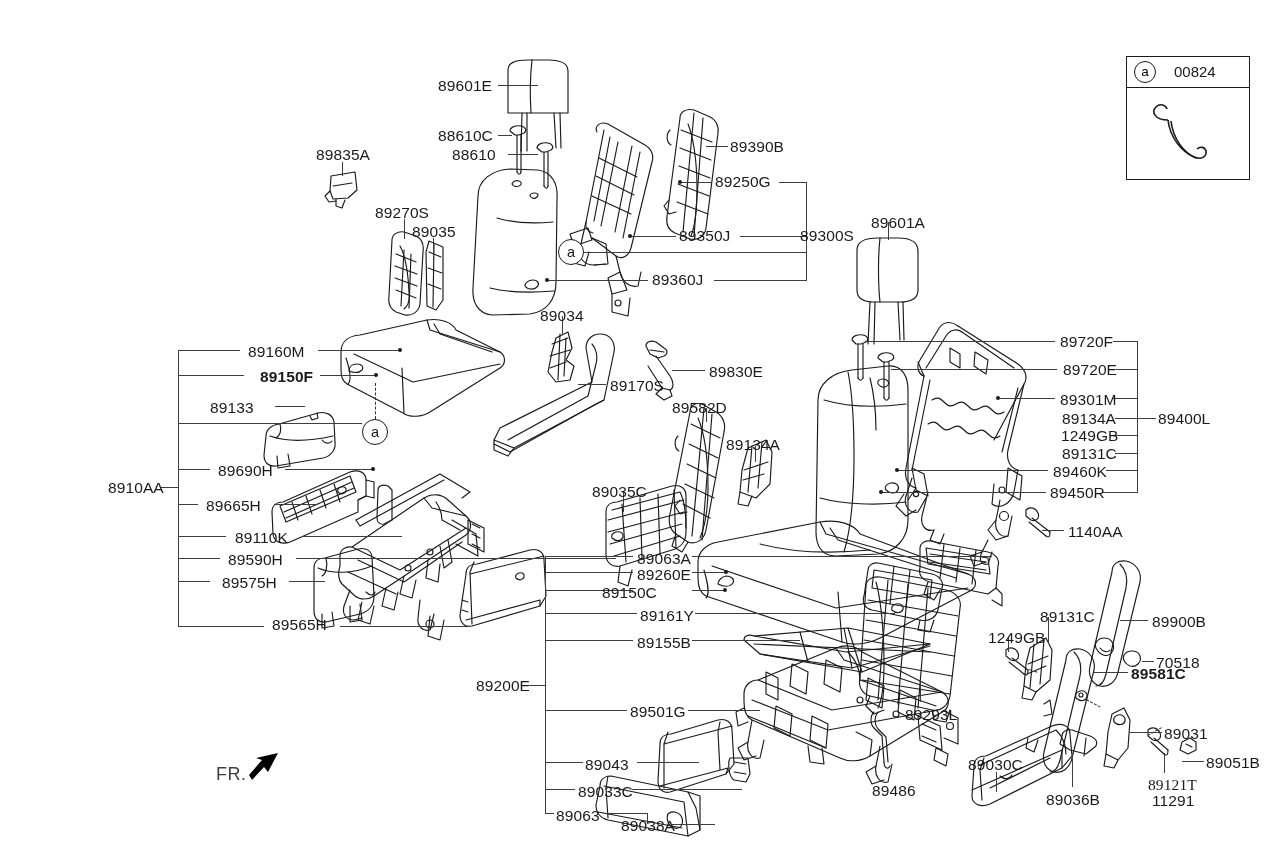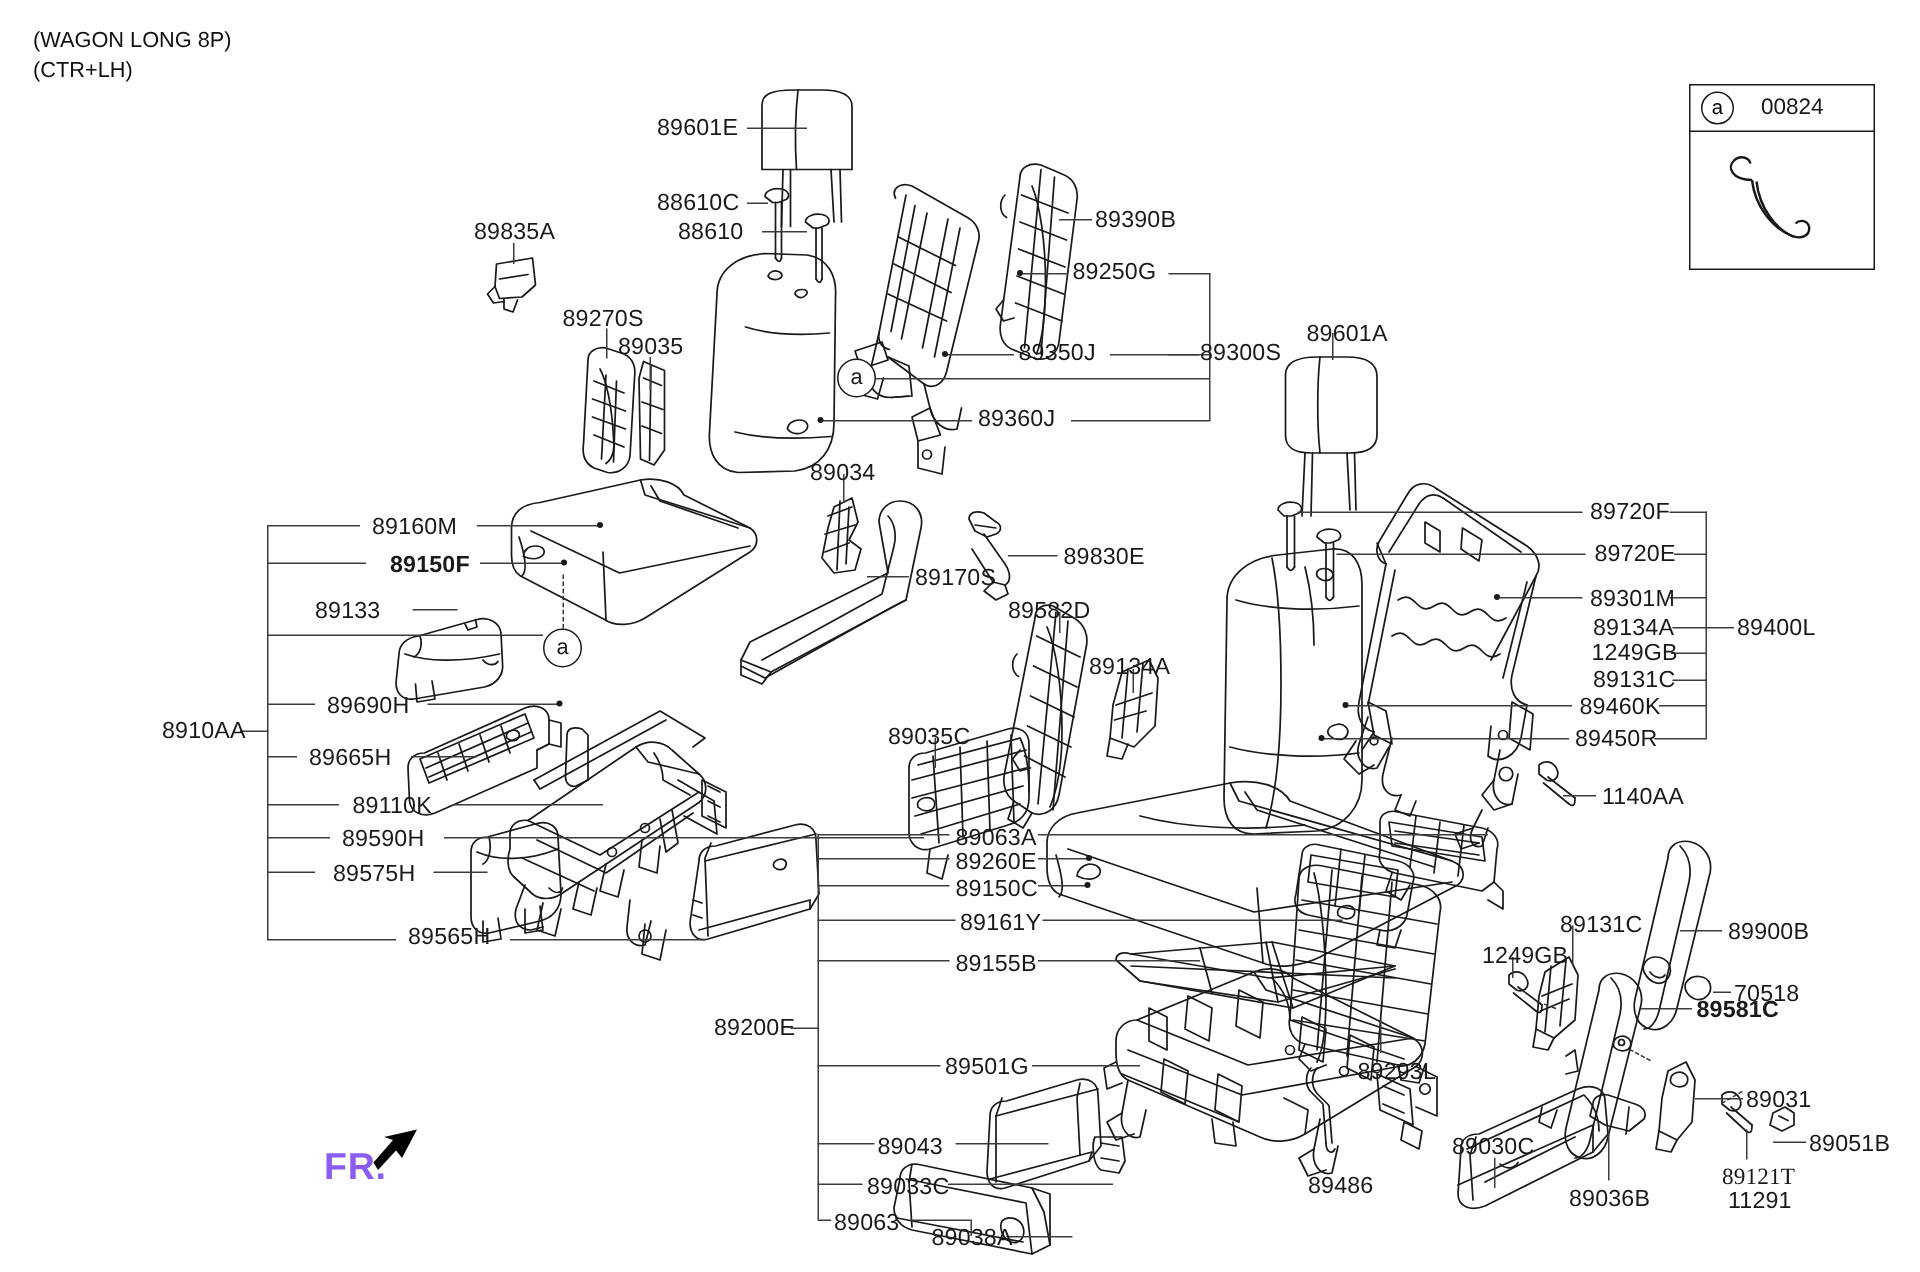--- a/index.html
+++ b/index.html
@@ -25,23 +25,23 @@
   }
   .title {
     position: absolute;
     font-size: 14.5px;
     color: #111;
     white-space: pre;
     line-height: 1.35;
   }
   .fr-text {
     position: absolute;
-    font-size: 25px;
-    font-weight: bold;
-    color: #8b5cf6;
+    font-size: 18px;
+    font-weight: normal;
+    color: #404040;
     letter-spacing: 0.5px;
   }
   .leader {
     position: absolute;
     background: #3d3d3d;
     height: 1px;
   }
   .leader-v {
     position: absolute;
     background: #3d3d3d;
@@ -99,22 +99,20 @@
   .dashline {
     position: absolute;
     border-left: 1.2px dashed #333;
   }
 </style>
 </head>
 <body>
 
 <div id="canvas">
 
-  <div class="title" style="left:22px; top:18px;">(WAGON LONG 8P)
-(CTR+LH)</div>
 
   <div class="legend-box" style="left:1126px; top:56px; width:124px; height:124px;"></div>
   <div class="legend-head" style="left:1126px; top:56px; width:124px; height:32px;">
     <div class="circ2">a</div>
     <div class="lnum">00824</div>
   </div>
   <svg class="art" viewBox="0 0 1280 848">
     <g fill="none" stroke="#1a1a1a" stroke-width="1.6">
       <path d="M1168 120 C1155 120 1151 112 1156 107 C1160 103 1166 105 1167 109"></path>
       <path d="M1168 120 C1170 138 1182 152 1194 157 C1201 160 1207 157 1206 151 C1205 147 1200 146 1197 149"></path>
@@ -734,21 +732,21 @@
       <div class="lbl" style="left: 222px; top: 575px;">89575H</div>
       <div class="lbl" style="left: 272px; top: 617px;">89565H</div>
       <div class="lbl" style="left: 540px; top: 308px;">89034</div>
       <div class="lbl" style="left: 610px; top: 378px;">89170S</div>
       <div class="lbl" style="left: 709px; top: 364px;">89830E</div>
       <div class="lbl" style="left: 672px; top: 400px;">89582D</div>
       <div class="lbl" style="left: 726px; top: 437px;">89134A</div>
       <div class="lbl" style="left: 592px; top: 484px;">89035C</div>
       <div class="lbl" style="left: 637px; top: 551px;">89063A</div>
       <div class="lbl" style="left: 637px; top: 567px;">89260E</div>
-      <div class="lbl" style="left: 637px; top: 585px;">89150C</div>
+      <div class="lbl" style="left: 602px; top: 585px;">89150C</div>
       <div class="lbl" style="left: 640px; top: 608px;">89161Y</div>
       <div class="lbl" style="left: 637px; top: 635px;">89155B</div>
       <div class="lbl" style="left: 476px; top: 678px;">89200E</div>
       <div class="lbl" style="left: 630px; top: 704px;">89501G</div>
       <div class="lbl" style="left: 585px; top: 757px;">89043</div>
       <div class="lbl" style="left: 578px; top: 784px;">89033C</div>
       <div class="lbl" style="left: 556px; top: 808px;">89063</div>
       <div class="lbl" style="left: 621px; top: 818px;">89038A</div>
       <div class="lbl" style="left: 1060px; top: 334px;">89720F</div>
       <div class="lbl" style="left: 1063px; top: 362px;">89720E</div>

